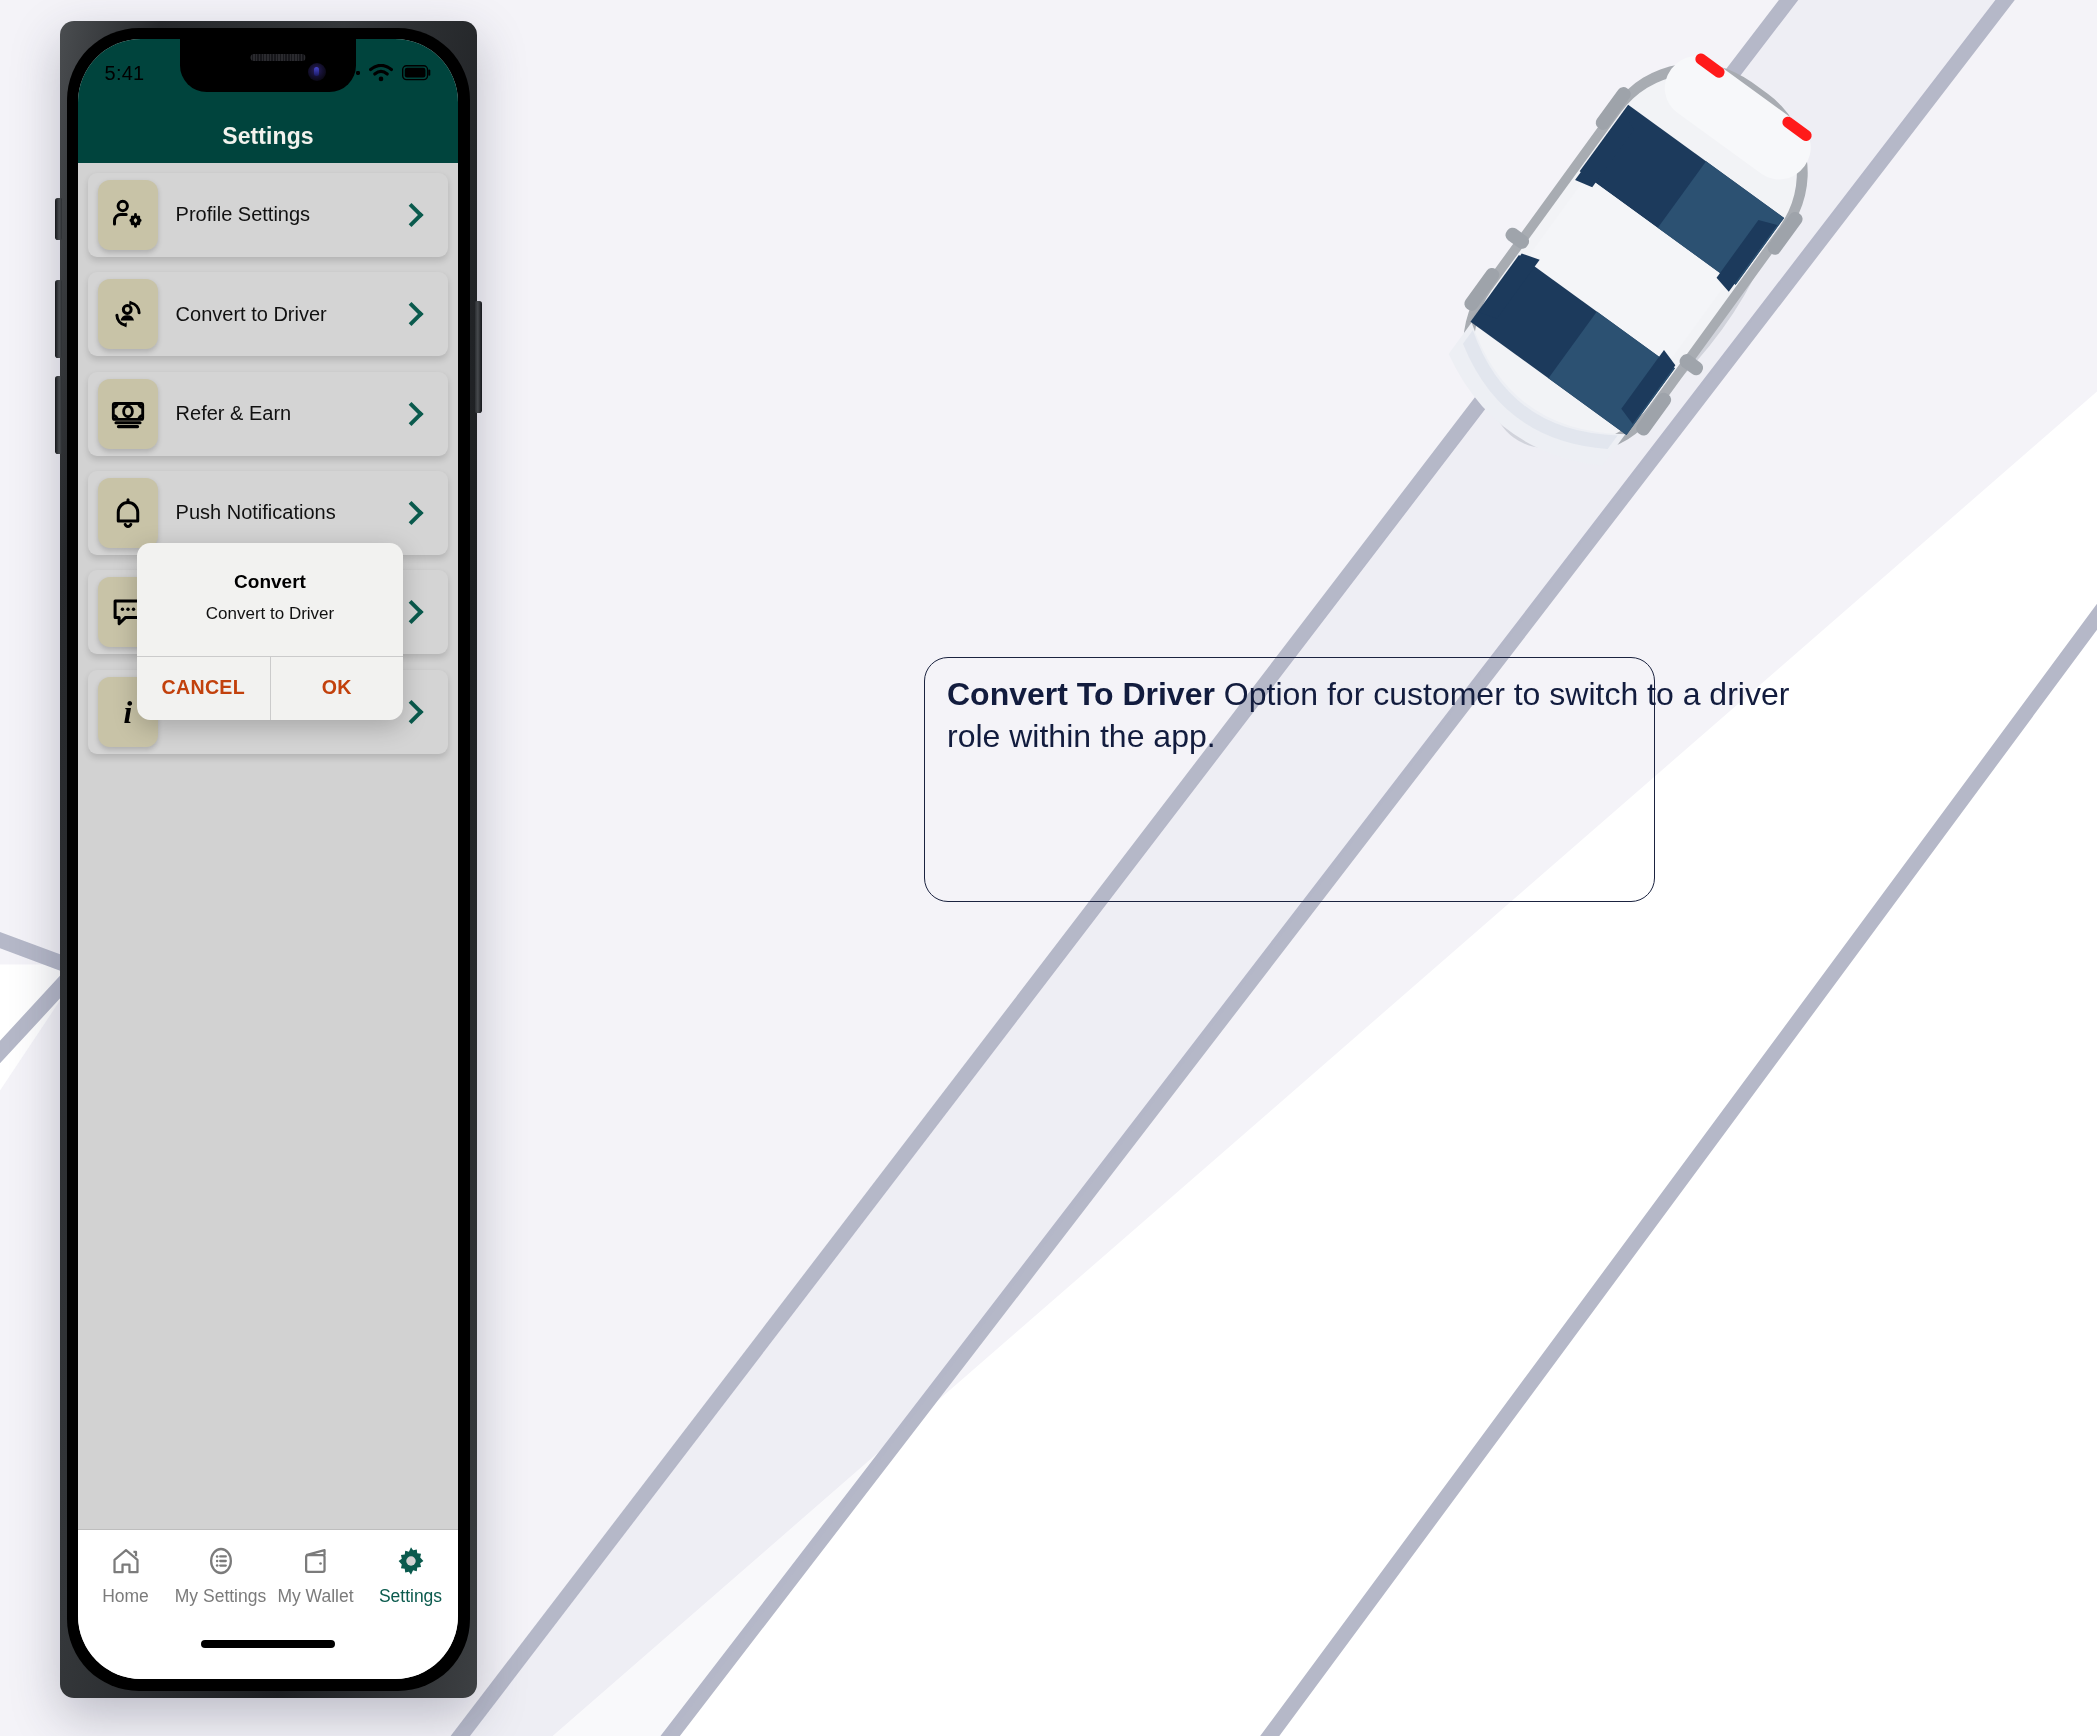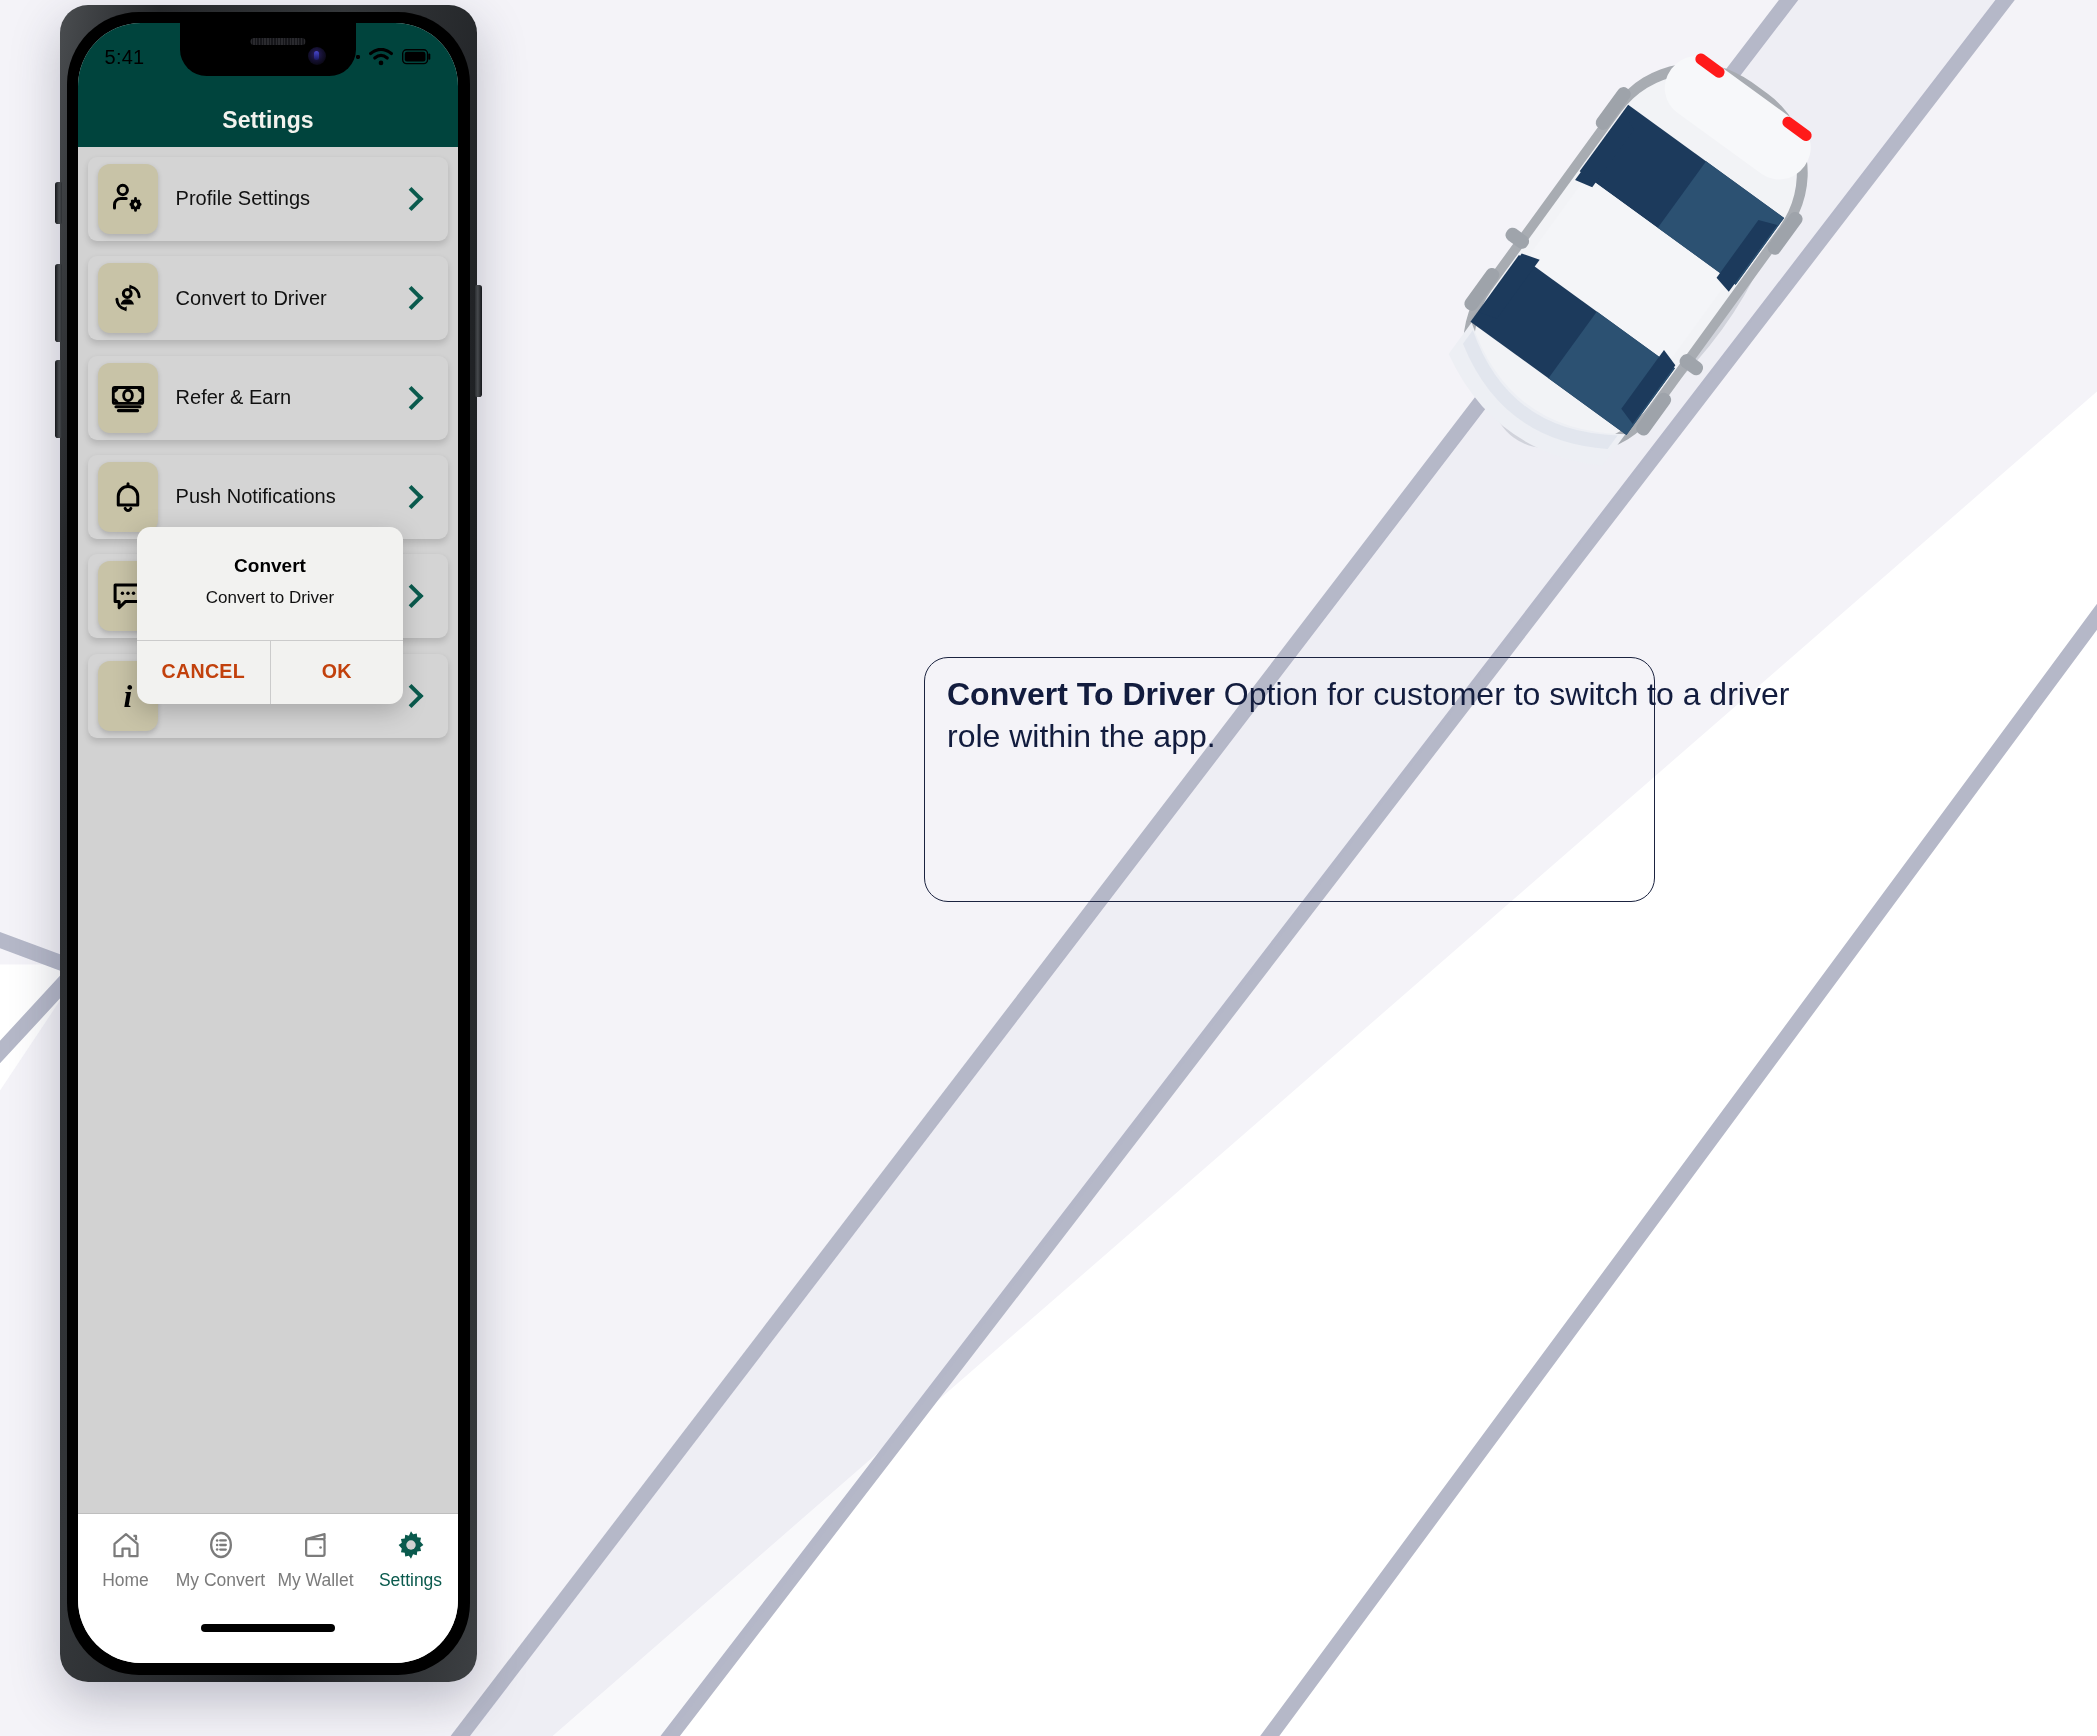--- a/index.html
+++ b/index.html
@@ -12,23 +12,23 @@
   }
 
   
   #bg{ position:absolute; inset:0; z-index:0; }
 
   
   #car{ position:absolute; left:1391px; top:21px; width:489px; height:475px; z-index:2; }
 
   
   #phone{
-    position:absolute; left:60px; top:5px;
+    position:absolute; left:60px; top:21px;
     width:417px; height:1677px;
-    border-radius:28px;
+    border-radius:14px;
     background:linear-gradient(100deg,#4a4d50 0%,#26282b 14%,#34373a 40%,#1c1e21 72%,#3d4043 100%);
     box-shadow:0 18px 49px rgba(40,44,70,.28);
     z-index:5;
   }
   #phone::after{ 
     content:""; position:absolute; inset:7px;
     border-radius:72px; background:#000;
   }
   .side-btn{
     position:absolute; left:-4.9px; width:7px;
@@ -379,21 +379,21 @@
         <div class="tablabel">Home</div>
       </div>
       <div class="tab">
         <svg viewBox="0 0 24 24" fill="none" stroke="#7B7B7B" stroke-width="1.7">
           <ellipse cx="12" cy="12" rx="7.4" ry="9"></ellipse>
           <circle cx="9.1" cy="8.6" r=".95" fill="#7B7B7B" stroke="none"></circle>
           <circle cx="9.1" cy="12" r=".95" fill="#7B7B7B" stroke="none"></circle>
           <circle cx="9.1" cy="15.4" r=".95" fill="#7B7B7B" stroke="none"></circle>
           <path d="M11.4 8.6 h4.2M11.4 12 h4.2M11.4 15.4 h4.2" stroke-linecap="round"></path>
         </svg>
-        <div class="tablabel">My Convert</div>
+        <div class="tablabel">My Settings</div>
       </div>
       <div class="tab">
         <svg viewBox="0 0 24 24" fill="none" stroke="#7B7B7B" stroke-width="1.7">
           <path d="M4.6 7.6 L18.4 3.8 V7.6" stroke-linejoin="round"></path>
           <rect x="4.6" y="7.6" width="13.8" height="12.6" rx="1.4"></rect>
           <circle cx="15.4" cy="13.9" r="1" fill="#7B7B7B" stroke="none"></circle>
         </svg>
         <div class="tablabel">My Wallet</div>
       </div>
       <div class="tab active">

